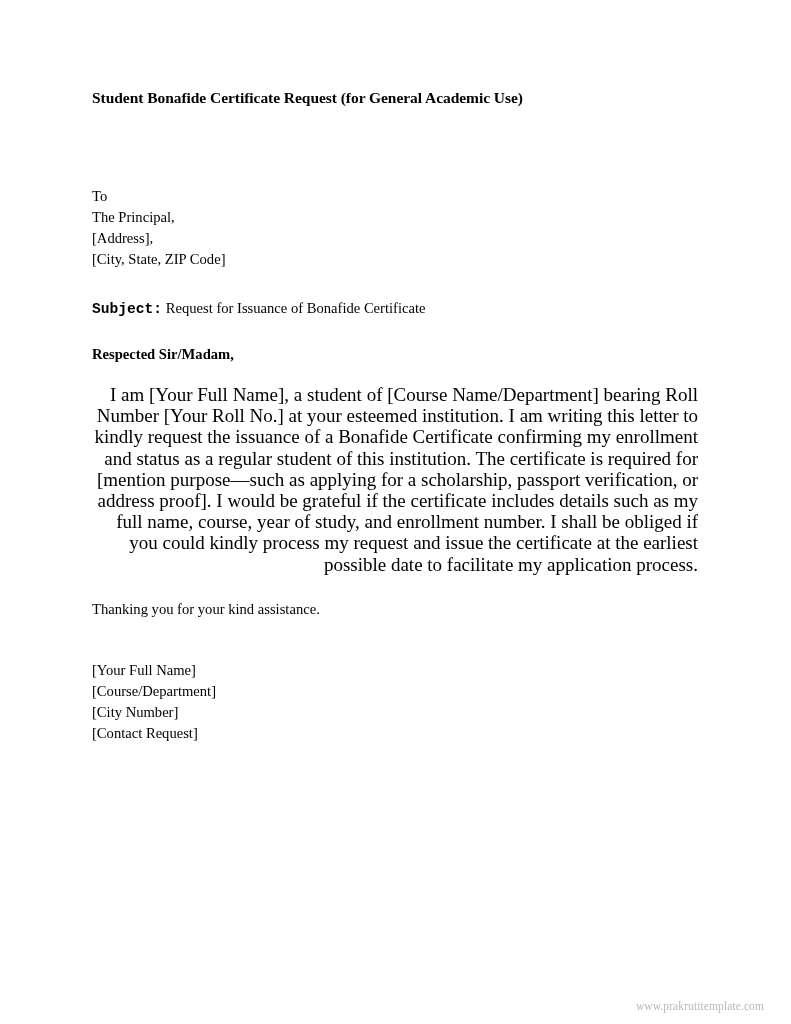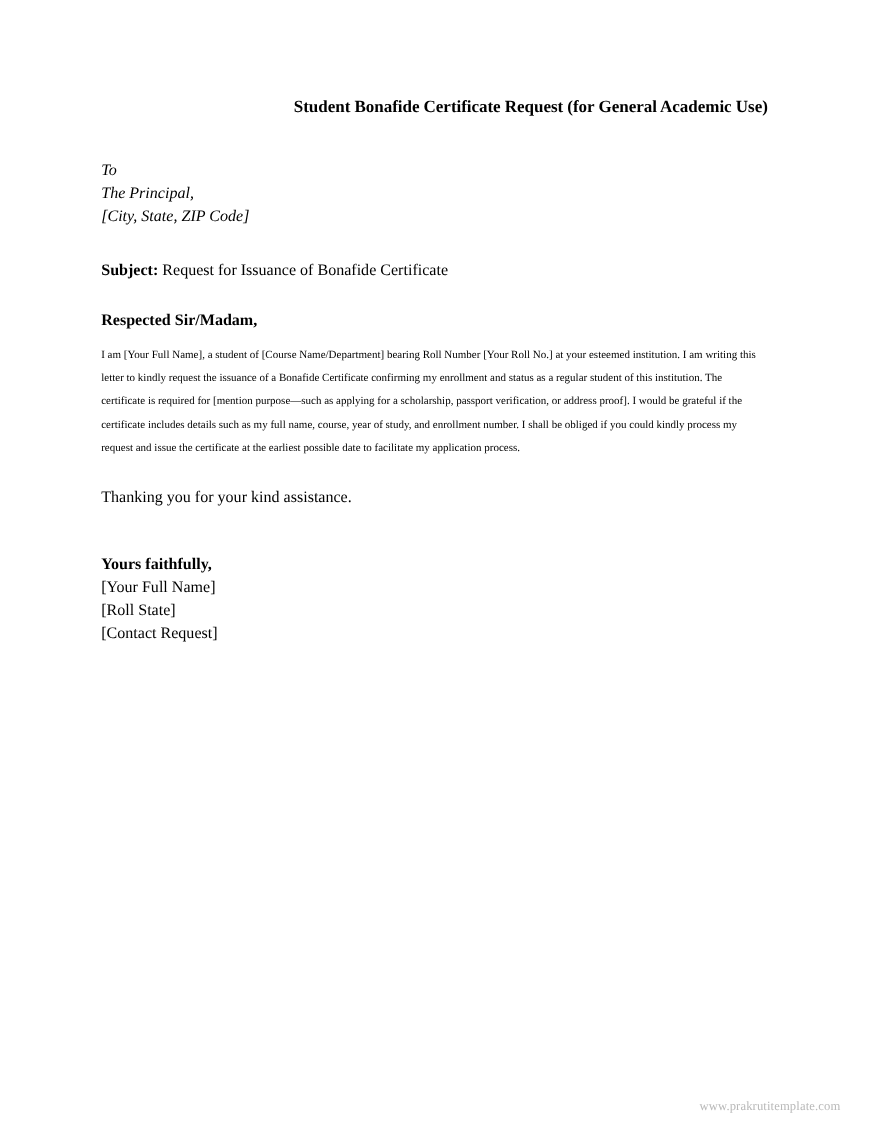--- a/index.html
+++ b/index.html
@@ -27,57 +27,57 @@
   .doc-body {
     position: absolute;
     left: 92px;
     top: 88px;
     width: 606px;
   }
 
   .doc-title {
     font-size: 15.5px;
     font-weight: bold;
-    text-align: right;
+    text-align: left;
     letter-spacing: -0.05px;
     line-height: 1.35;
     margin: 0;
     padding: 0;
   }
 
   .block-address {
-    margin-top: 36px;
+    margin-top: 77px;
     font-size: 14.6px;
     line-height: 21px;
-    font-style: italic;
   }
   .block-address .line {
     white-space: pre;
   }
 
   .subject-line {
     margin-top: 28px;
     font-size: 14.6px;
     line-height: 21px;
   }
   .subject-label {
     font-weight: bold;
+    font-family: Liberation Mono, monospace;
   }
 
   .salutation {
     margin-top: 24px;
     font-size: 14.6px;
     line-height: 21px;
     font-weight: bold;
   }
 
   .para {
-    font-size: 10px;
+    font-size: 19px;
     line-height: 21.2px;
-    text-align: left;
+    text-align: right;
   }
 
   .para-thanks {
     margin-top: 24px;
     font-size: 14.6px;
     line-height: 21px;
   }
 
   .closing {
     margin-top: 40px;
@@ -109,35 +109,36 @@
 
 <div class="page">
 
   <div class="doc-body">
 
     <h1 class="doc-title">Student Bonafide Certificate Request (for General Academic Use)</h1>
 
     <div class="block-address">
       <div class="line">To</div>
       <div class="line">The Principal,</div>
+      <div class="line">[Address],</div>
       <div class="line">[City, State, ZIP Code]</div>
     </div>
 
     <div class="subject-line"><span class="subject-label">Subject:</span><span> Request for Issuance of Bonafide Certificate</span></div>
 
     <div class="salutation">Respected Sir/Madam,</div>
 
     <p class="para">I am [Your Full Name], a student of [Course Name/Department] bearing Roll Number [Your Roll No.] at your esteemed institution. I am writing this letter to kindly request the issuance of a Bonafide Certificate confirming my enrollment and status as a regular student of this institution. The certificate is required for [mention purpose—such as applying for a scholarship, passport verification, or address proof]. I would be grateful if the certificate includes details such as my full name, course, year of study, and enrollment number. I shall be obliged if you could kindly process my request and issue the certificate at the earliest possible date to facilitate my application process.</p>
 
     <p class="para-thanks">Thanking you for your kind assistance.</p>
 
     <div class="closing">
-      <span class="closing-label">Yours faithfully,</span>
       <span class="line">[Your Full Name]</span>
-      <span class="line">[Roll State]</span>
+      <span class="line">[Course/Department]</span>
+      <span class="line">[City Number]</span>
       <span class="line">[Contact Request]</span>
     </div>
 
   </div>
 
   <div class="footer-watermark">www.prakrutitemplate.com</div>
 
 </div>
 
 </body></html>

